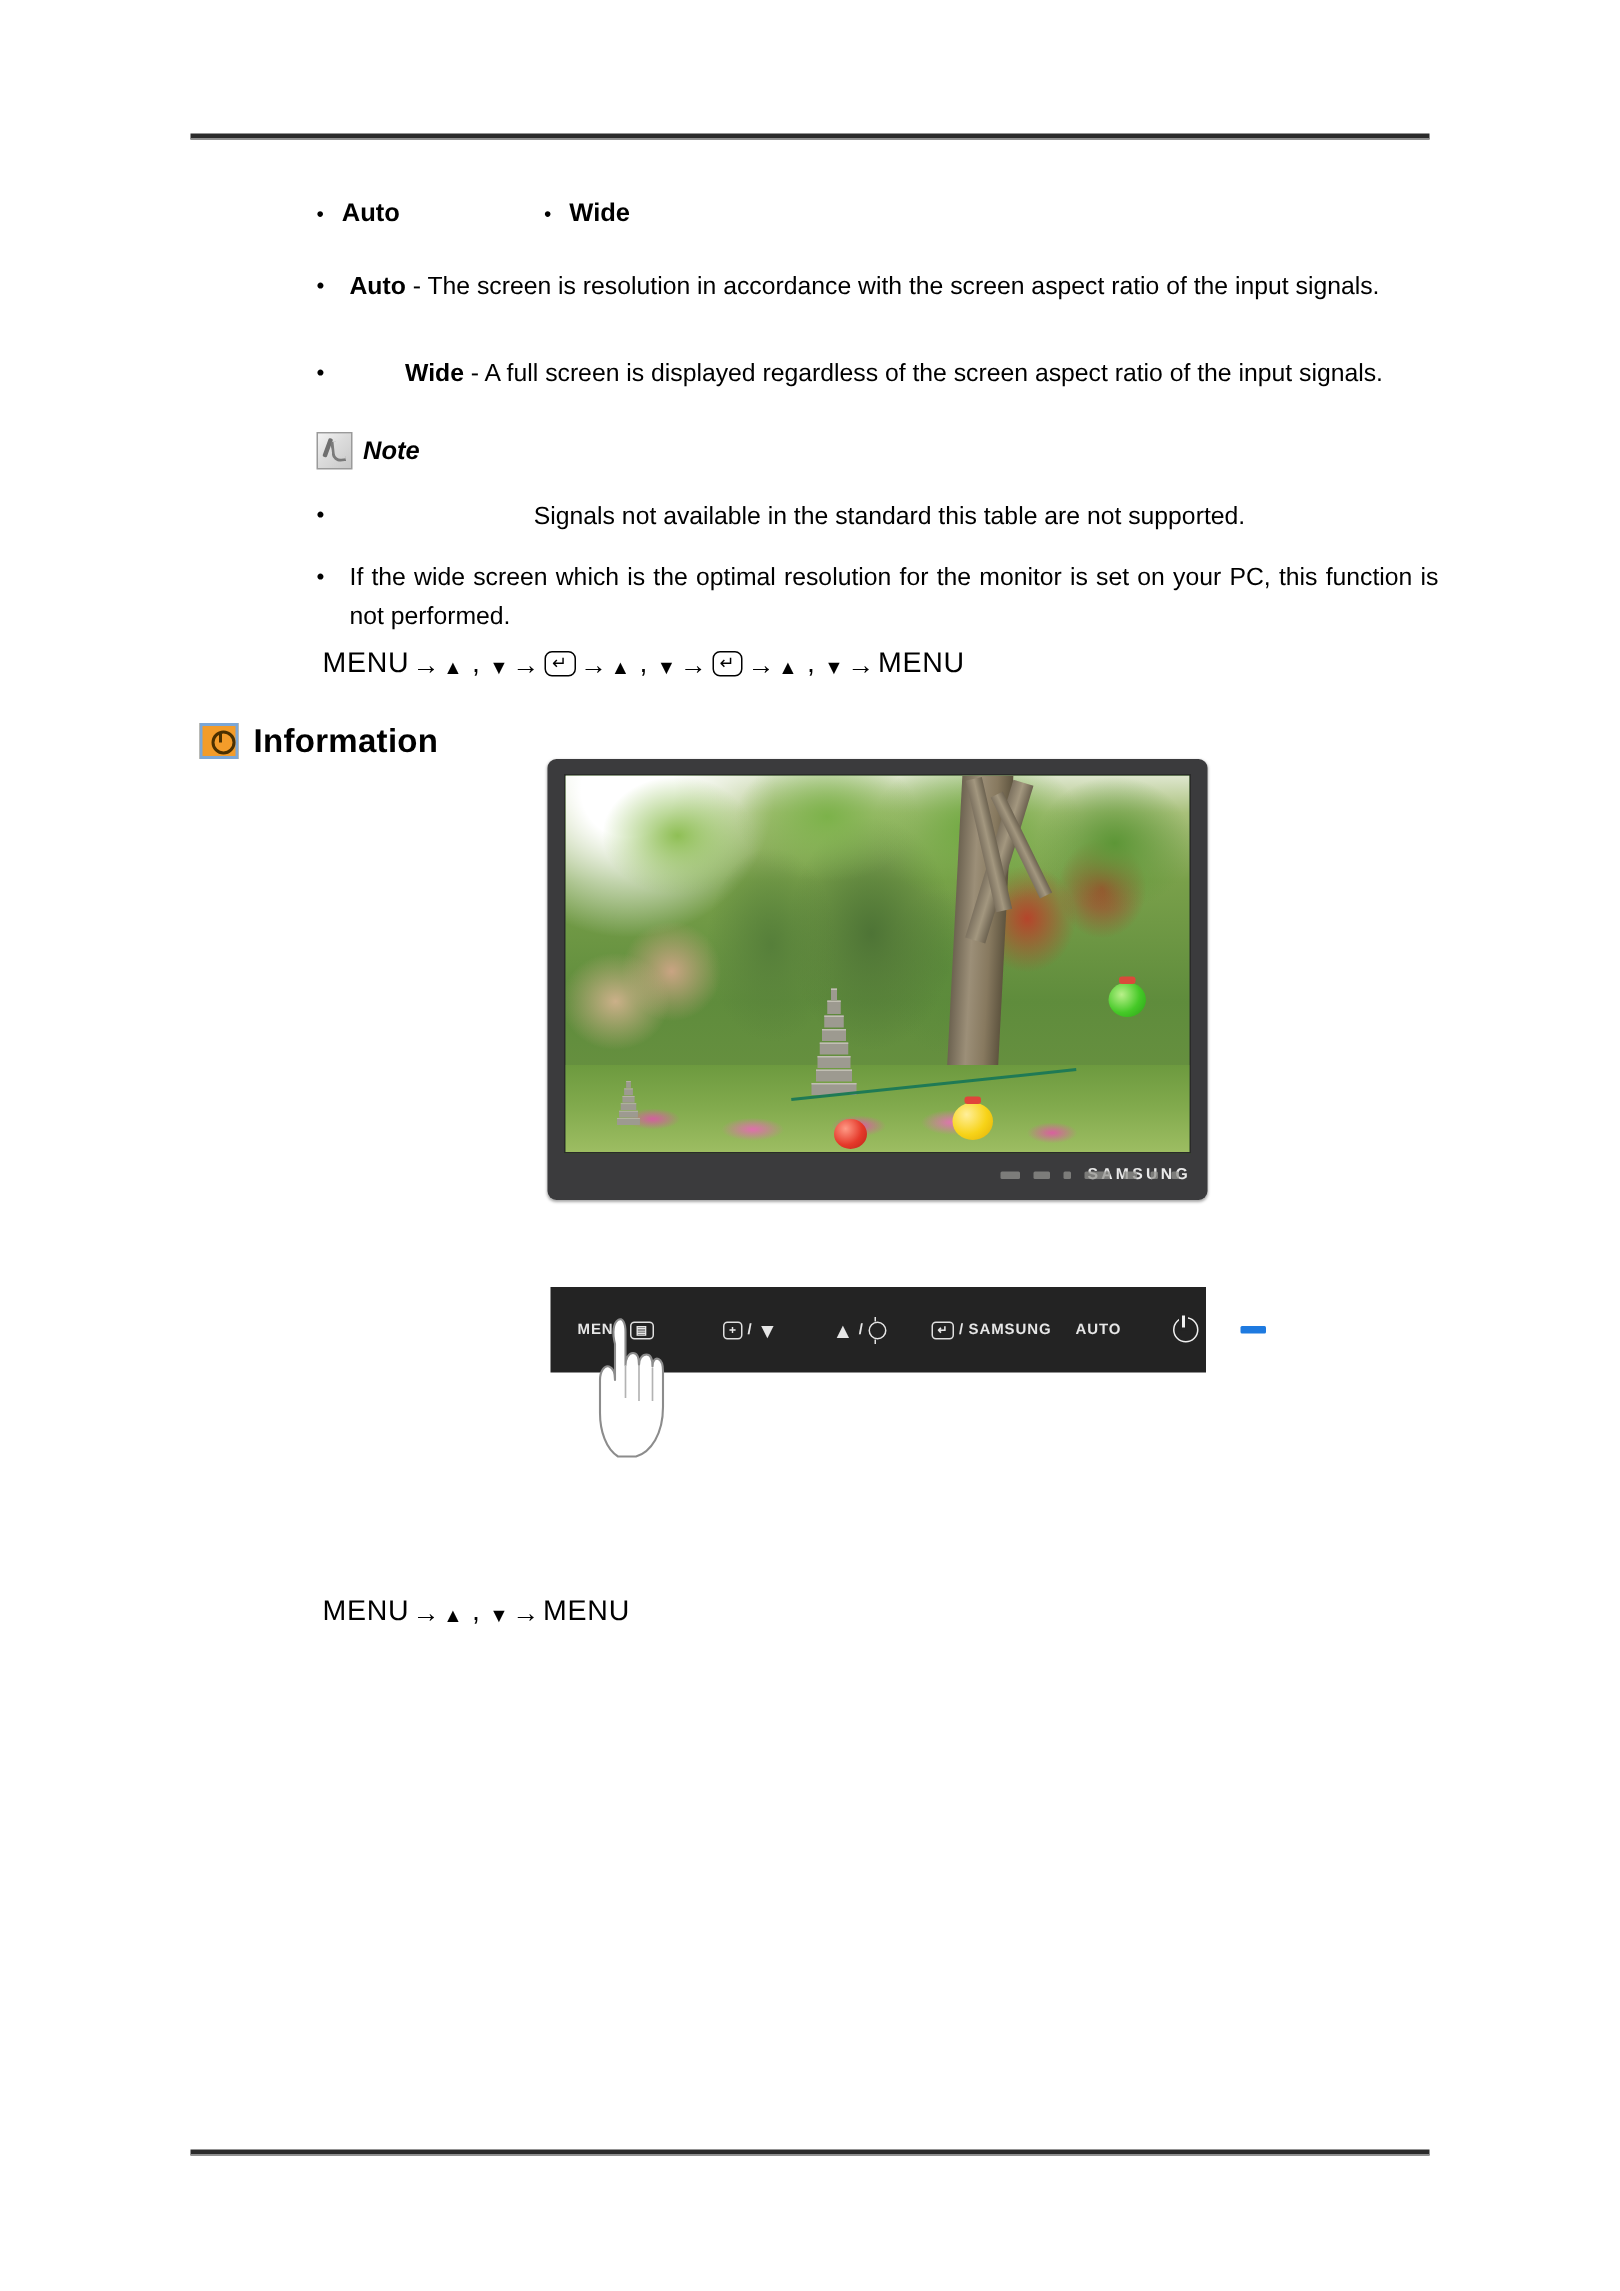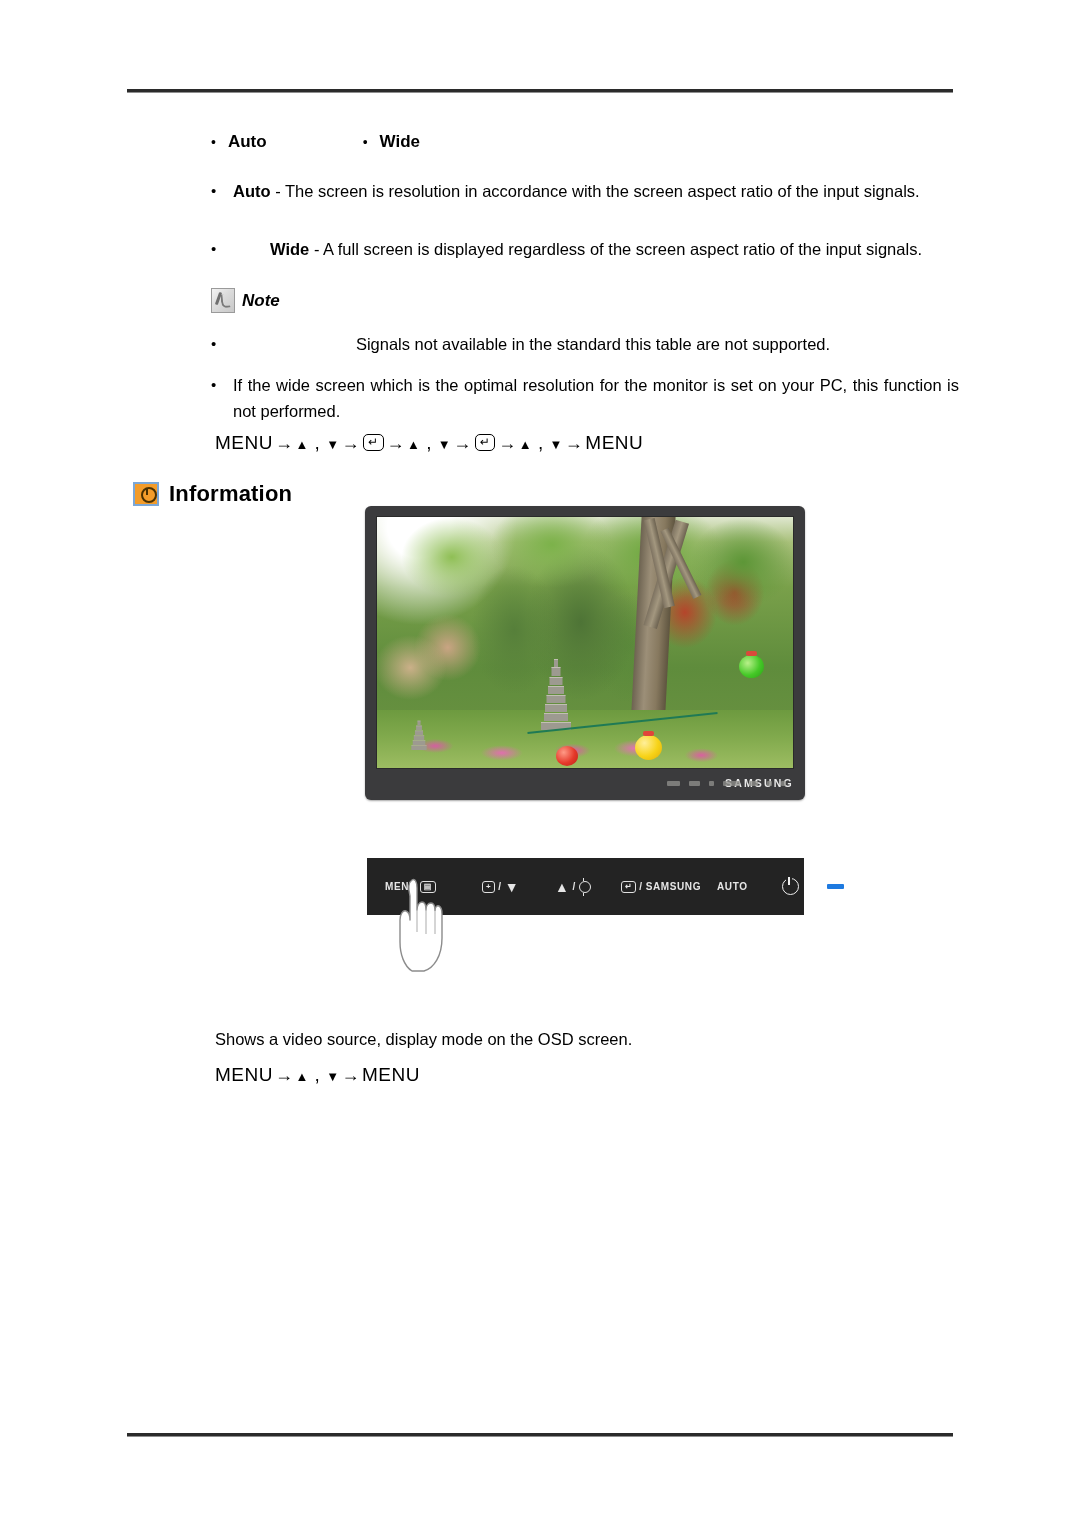--- a/index.html
+++ b/index.html
@@ -615,21 +615,20 @@
   <svg class="hand" viewBox="0 0 62 96">
     <path d="M18 20 C16 12 17 6 20 4 C23 2 25 6 25 12 L25 34
              C25 30 27 26 30 26 C33 26 34 30 34 34
              C34 30 36 27 39 27 C42 27 43 31 43 35
              C43 31 45 29 47 30 C49 31 50 34 50 38
              L50 62 C50 80 42 92 32 95 L20 95
              C12 90 8 78 8 66 L8 44 C8 38 11 34 14 35 C17 36 18 40 18 44 Z" fill="#ffffff" stroke="#8c8c8c" stroke-width="1.4" stroke-linejoin="round"></path>
     <path d="M25 34 L25 56 M34 34 L34 58 M43 36 L43 58" fill="none" stroke="#b3b3b3" stroke-width="1.1"></path>
   </svg>
 
-  <div class="txt" style="position:absolute; top:1026px; left:215px; width:700px;">Shows a video source, display mode on the OSD screen.</div>
 
   <div class="menu-path" style="top:1064px; left:215px;">
     <span>MENU</span>
     <span class="arr">→</span>
     <span class="tri">▲</span>
     <span> , </span>
     <span class="tri">▼</span>
     <span class="arr">→</span>
     <span>MENU</span>
   </div>

